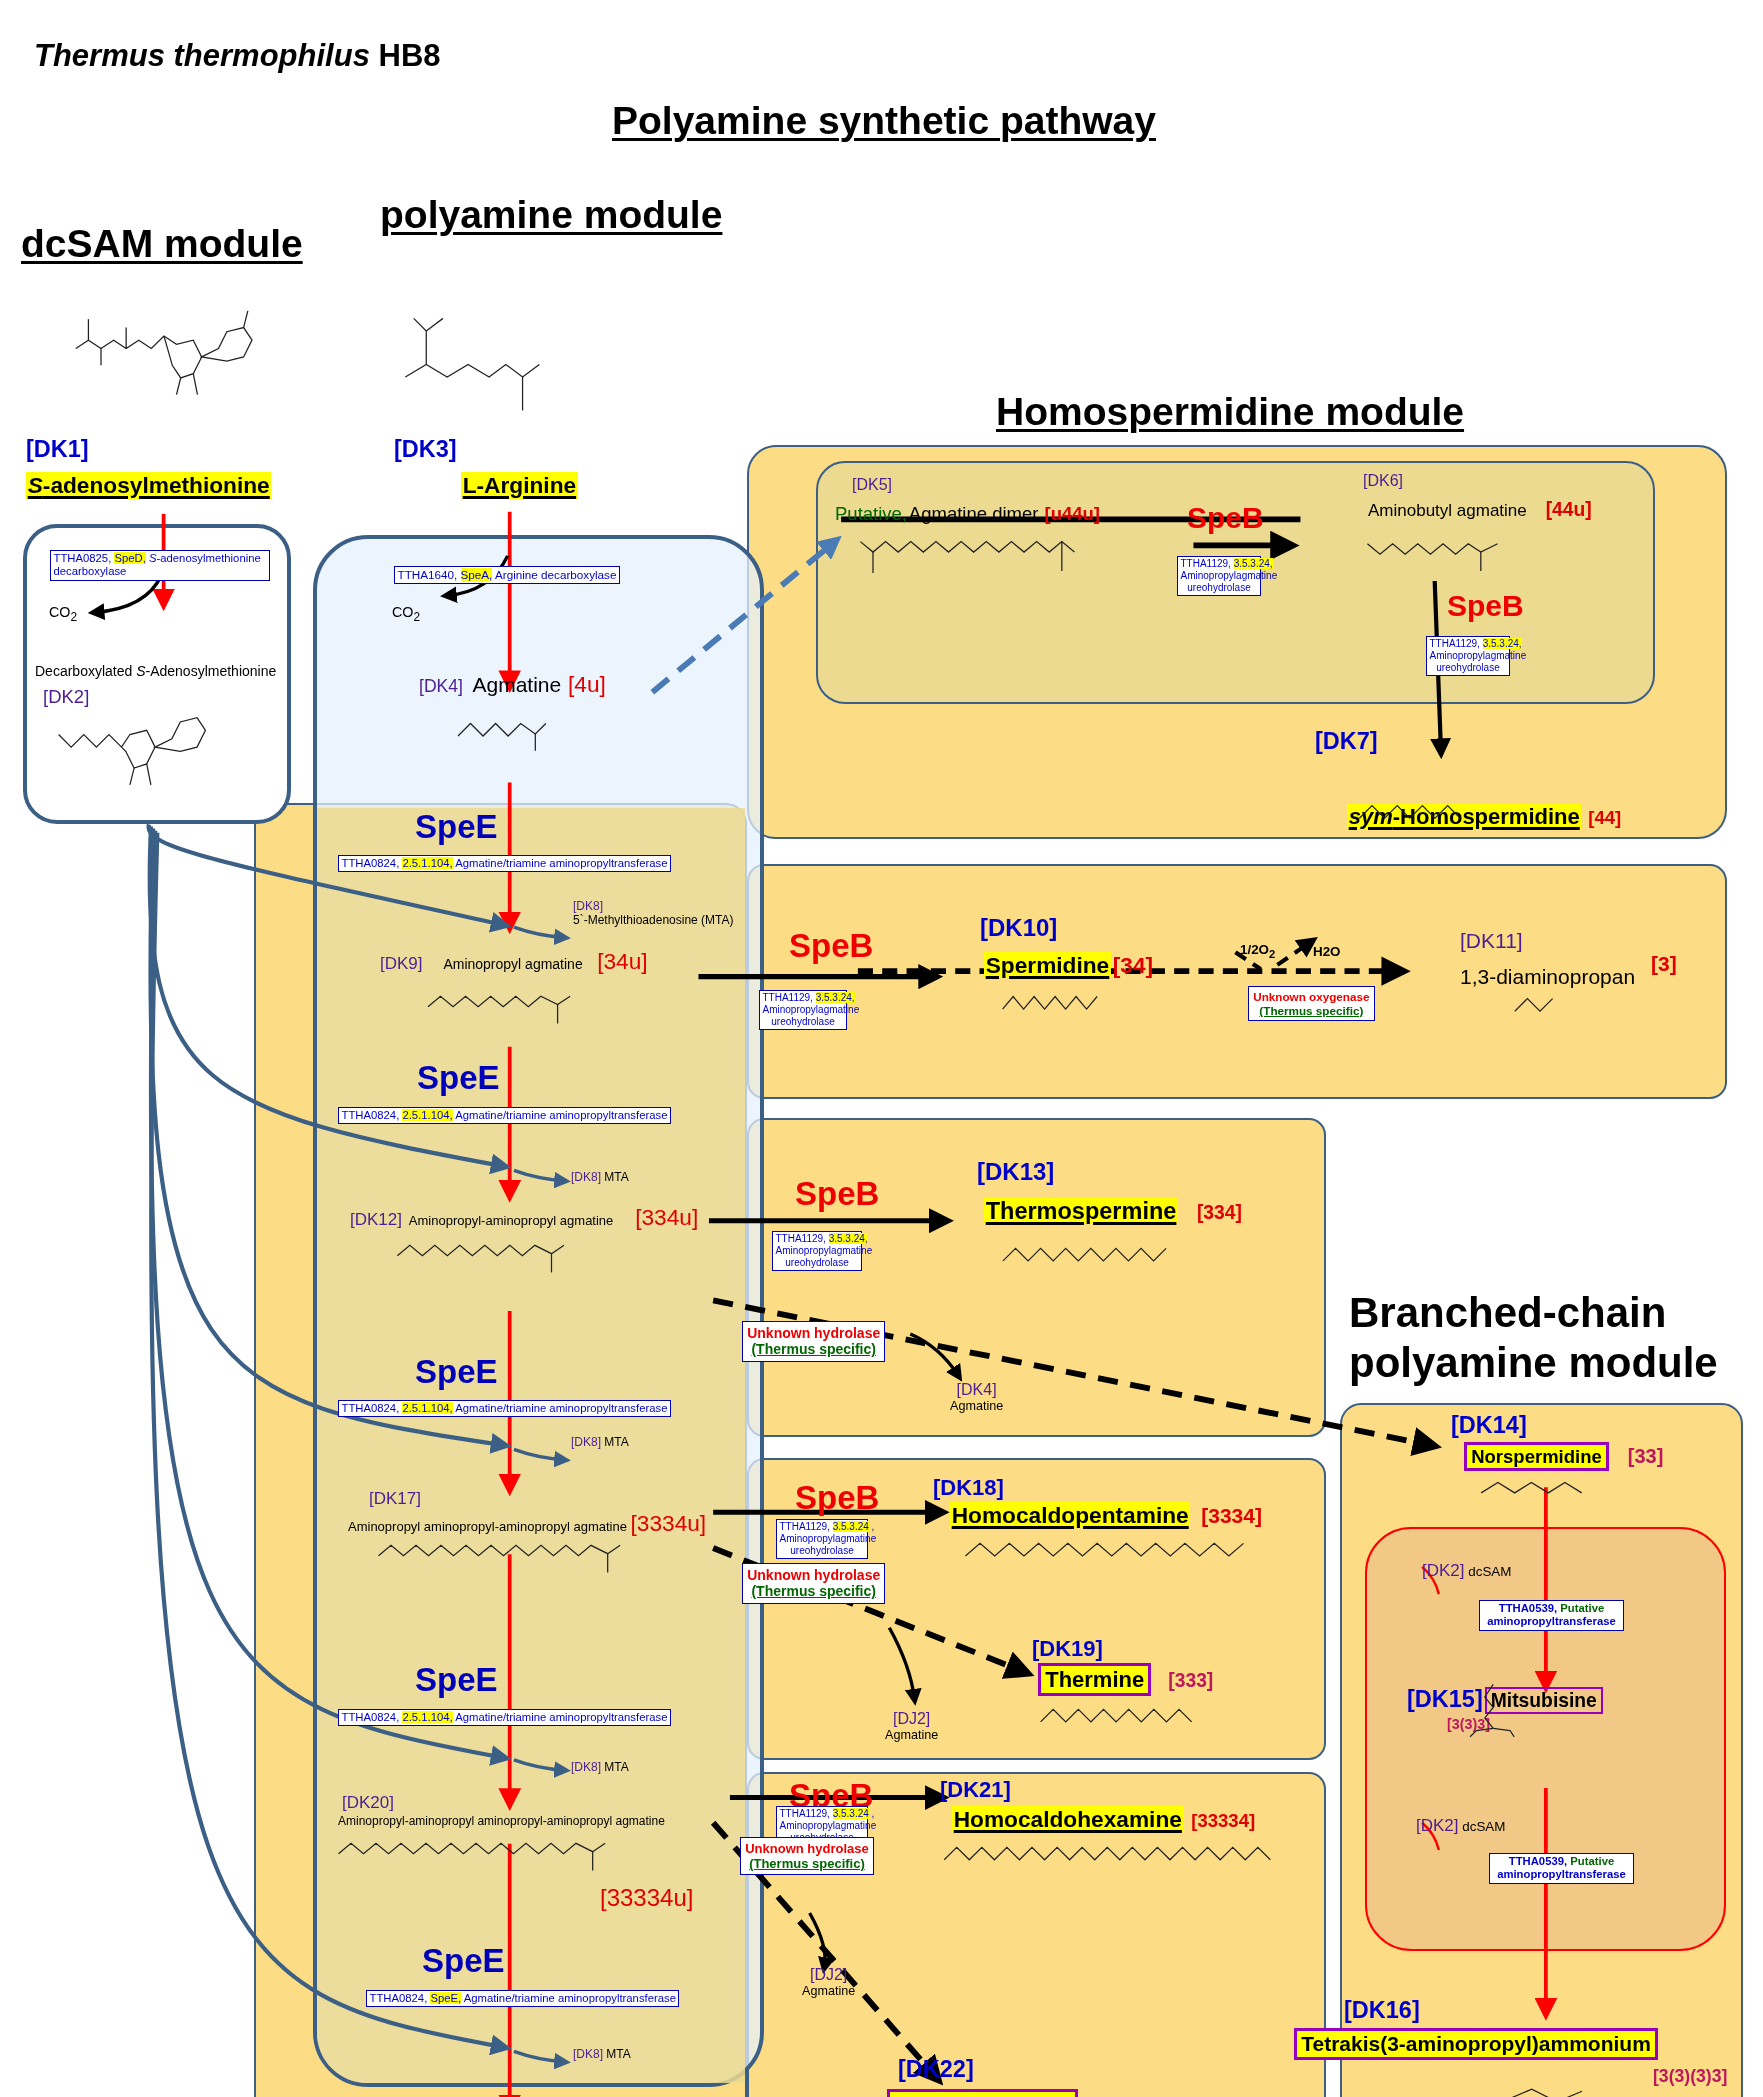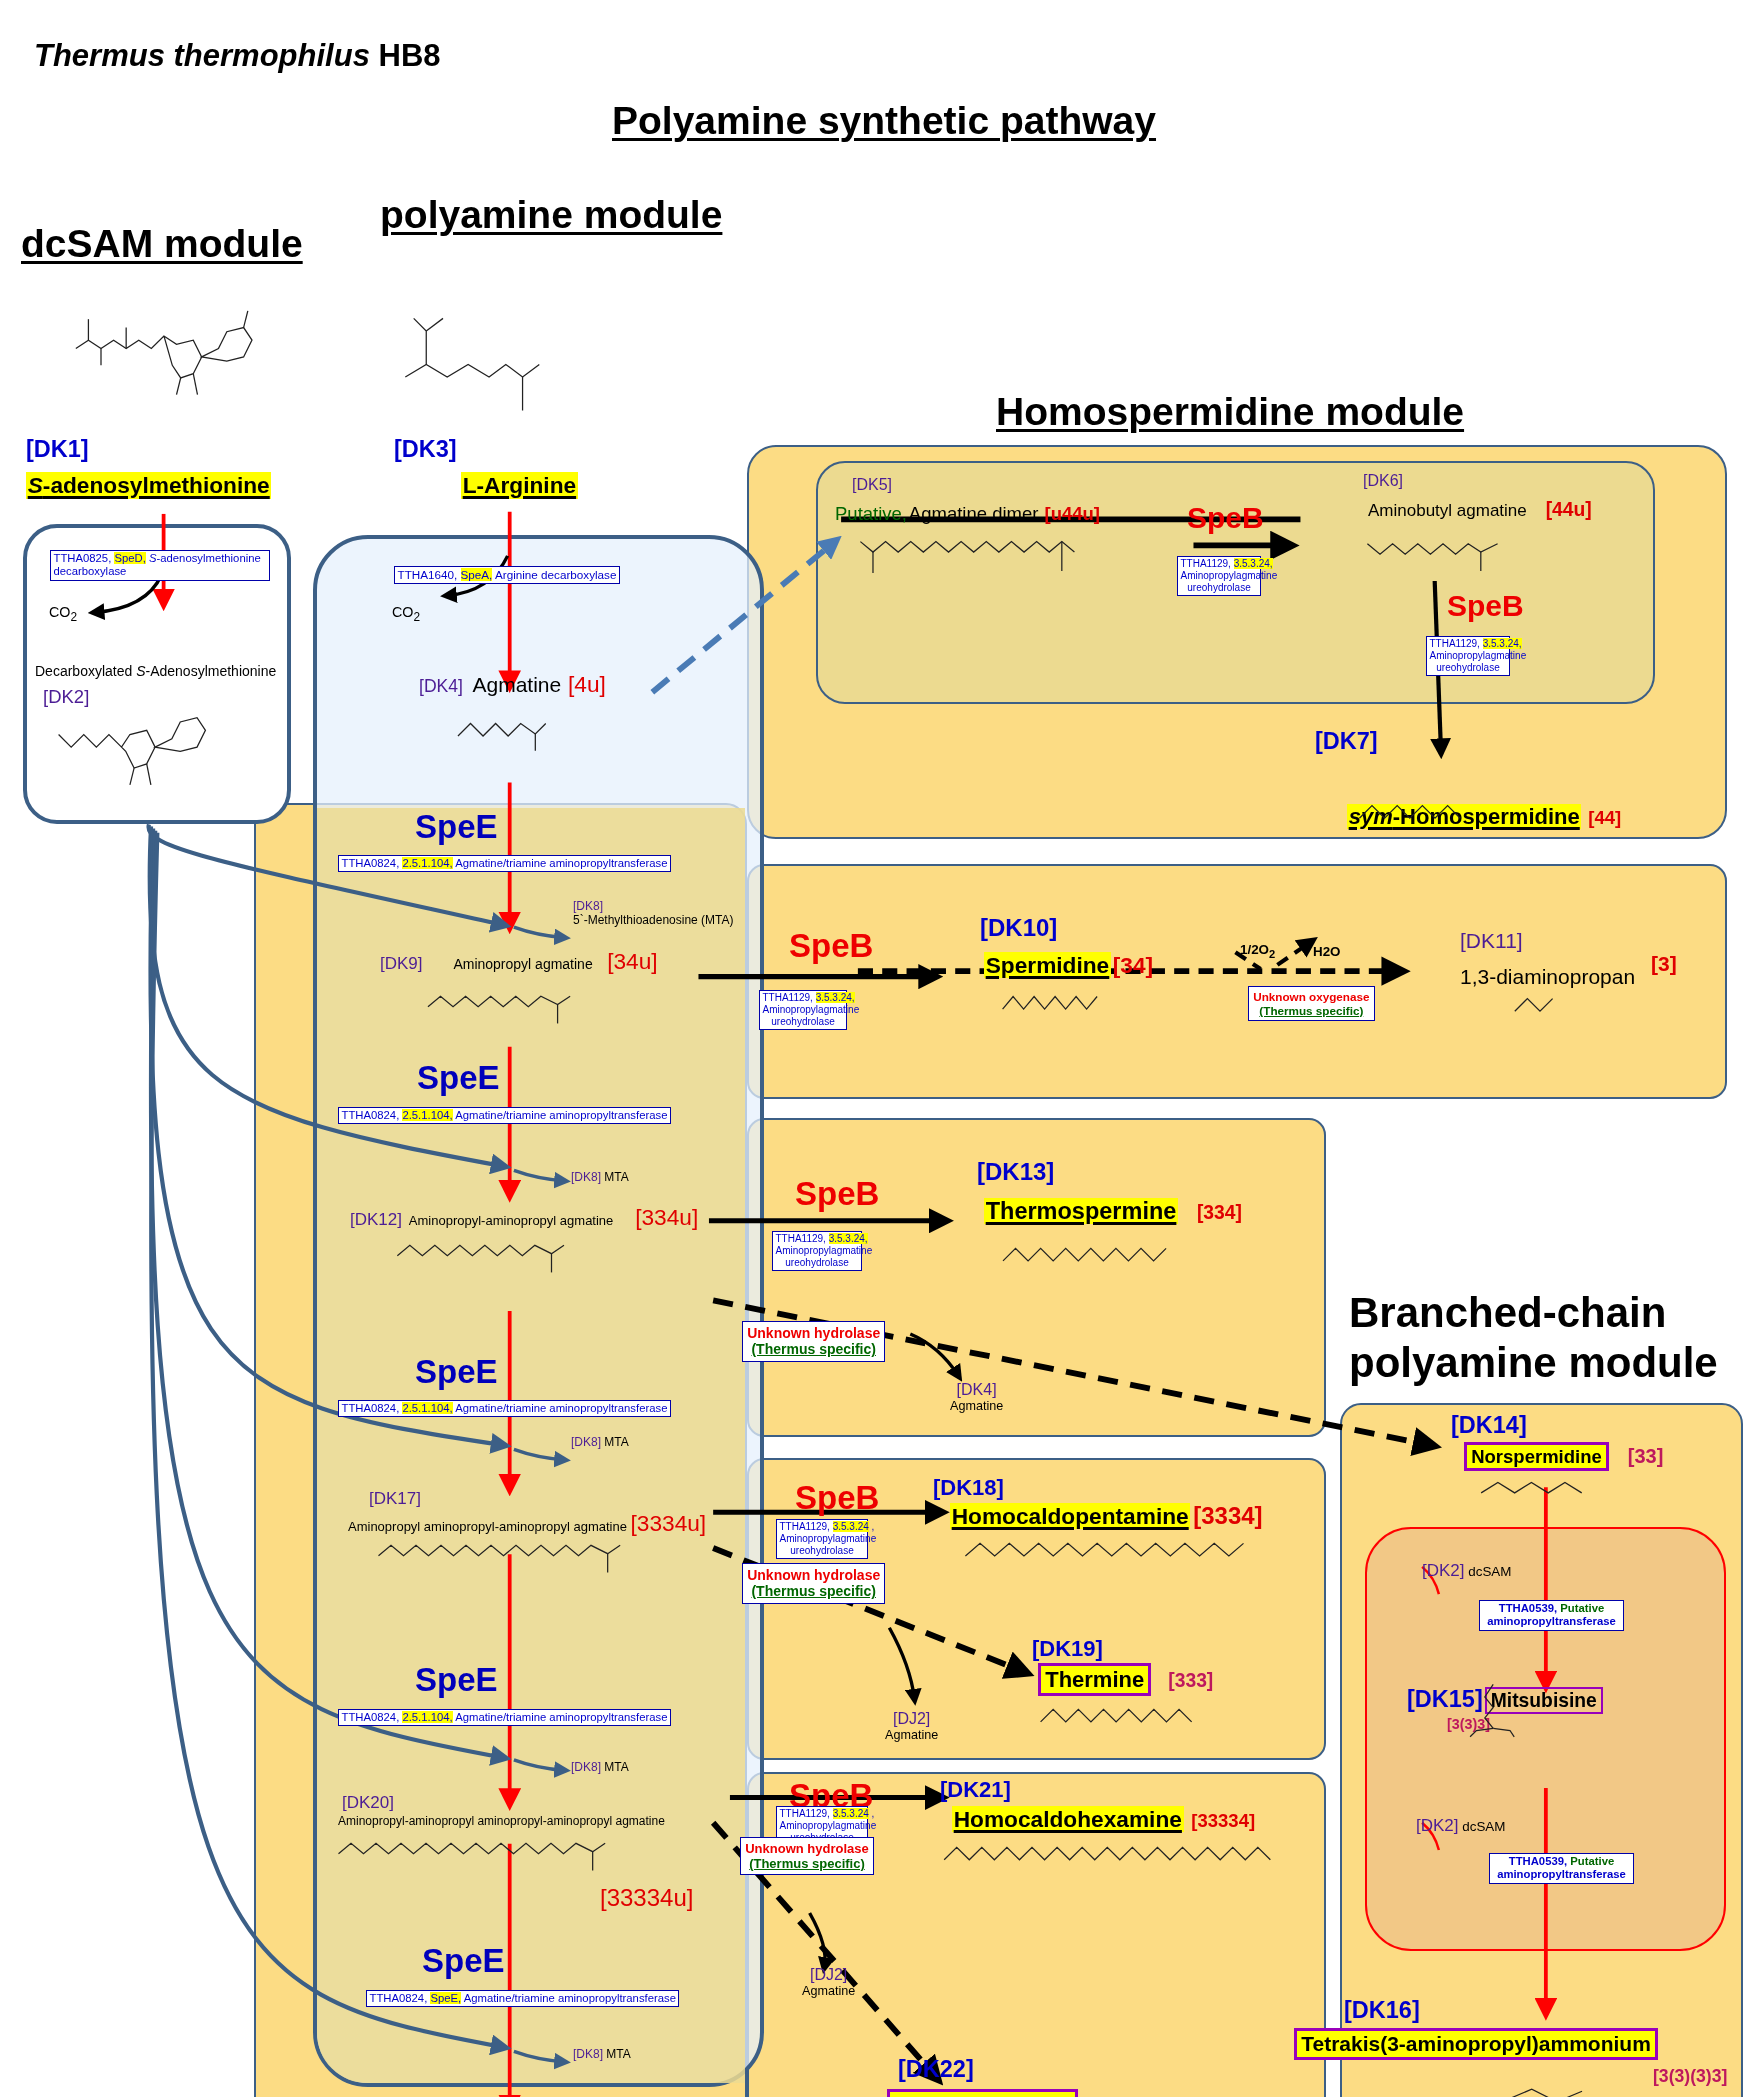--- a/index.html
+++ b/index.html
@@ -245,21 +245,21 @@
   <span>TTHA0824,</span>
   <span class="hl">2.5.1.104,</span>
   <span>Agmatine/triamine aminopropyltransferase</span>
 </div>
 <div class="abs" style="left:573px;top:900px;line-height:1.15;">
   <div class="dk" style="font-size:12px;">[DK8]</div>
   <div class="lbl" style="font-size:12px;">5`-Methylthioadenosine (MTA)</div>
 </div>
 <div class="abs" style="left:380px;top:948px;white-space:nowrap;">
   <span class="dk" style="font-size:17px;">[DK9]</span>
-  <span style="font-size:14px;margin-left:29px;">Aminopropyl agmatine</span>
+  <span style="font-size:14px;margin-left:19px;">Aminopropyl agmatine</span>
   <span class="code" style="font-size:22.7px;margin-left:12.6px;">[34u]</span>
 </div>
 <div class="abs" style="left:415px;top:990px;width:189px;height:46px;">
   <svg width="189" height="46" viewBox="0 0 450 110">
       <g stroke="#222" stroke-width="3" fill="none">
         <path d="M30,40 L60,15 L90,40 L120,15 L150,40 L180,15 L210,40 L240,15 L270,40 L300,15 L340,35 L370,15"></path>
         <path d="M340,35 L340,80"></path>
       </g>
     </svg>
 </div>
@@ -450,21 +450,21 @@
 
 <div class="abs speB" style="left:795px;top:1479px;">SpeB</div>
 <div class="enz c" style="left:776px;top:1519px;width:92px;font-size:10px;">
   <span>TTHA1129,</span> <span class="hl">3.5.3.24</span><span> ,</span><br>
   <span>Aminopropylagmatine</span><br>
   <span>ureohydrolase</span>
 </div>
 <div class="abs dkb" style="left:933px;top:1475px;font-size:22px;">[DK18]</div>
 <div class="abs" style="left:950px;top:1502px;white-space:nowrap;">
   <span class="cmpd" style="font-size:22.7px;">Homocaldopentamine</span>
-  <span class="codeb" style="font-size:24px;margin-left:1px;">[3334]</span>
+  <span class="codeb" style="font-size:21px;margin-left:9px;">[3334]</span>
 </div>
 <div class="abs" style="left:948px;top:1535px;width:361px;height:46px;">
   <svg width="361" height="46" viewBox="0 0 860 110">
       <g stroke="#222" stroke-width="3" fill="none">
         <path d="M40,50 L75,20 L110,50 L145,20 L180,50 L215,20 L250,50 L285,20 L320,50 L355,20 L390,50 L425,20 L460,50 L495,20 L530,50 L565,20 L600,50 L635,20 L670,50 L705,20"></path>
       </g>
     </svg>
 </div>
 <div class="unk" style="left:742px;top:1563px;">
   <div class="r">Unknown hydrolase</div>

